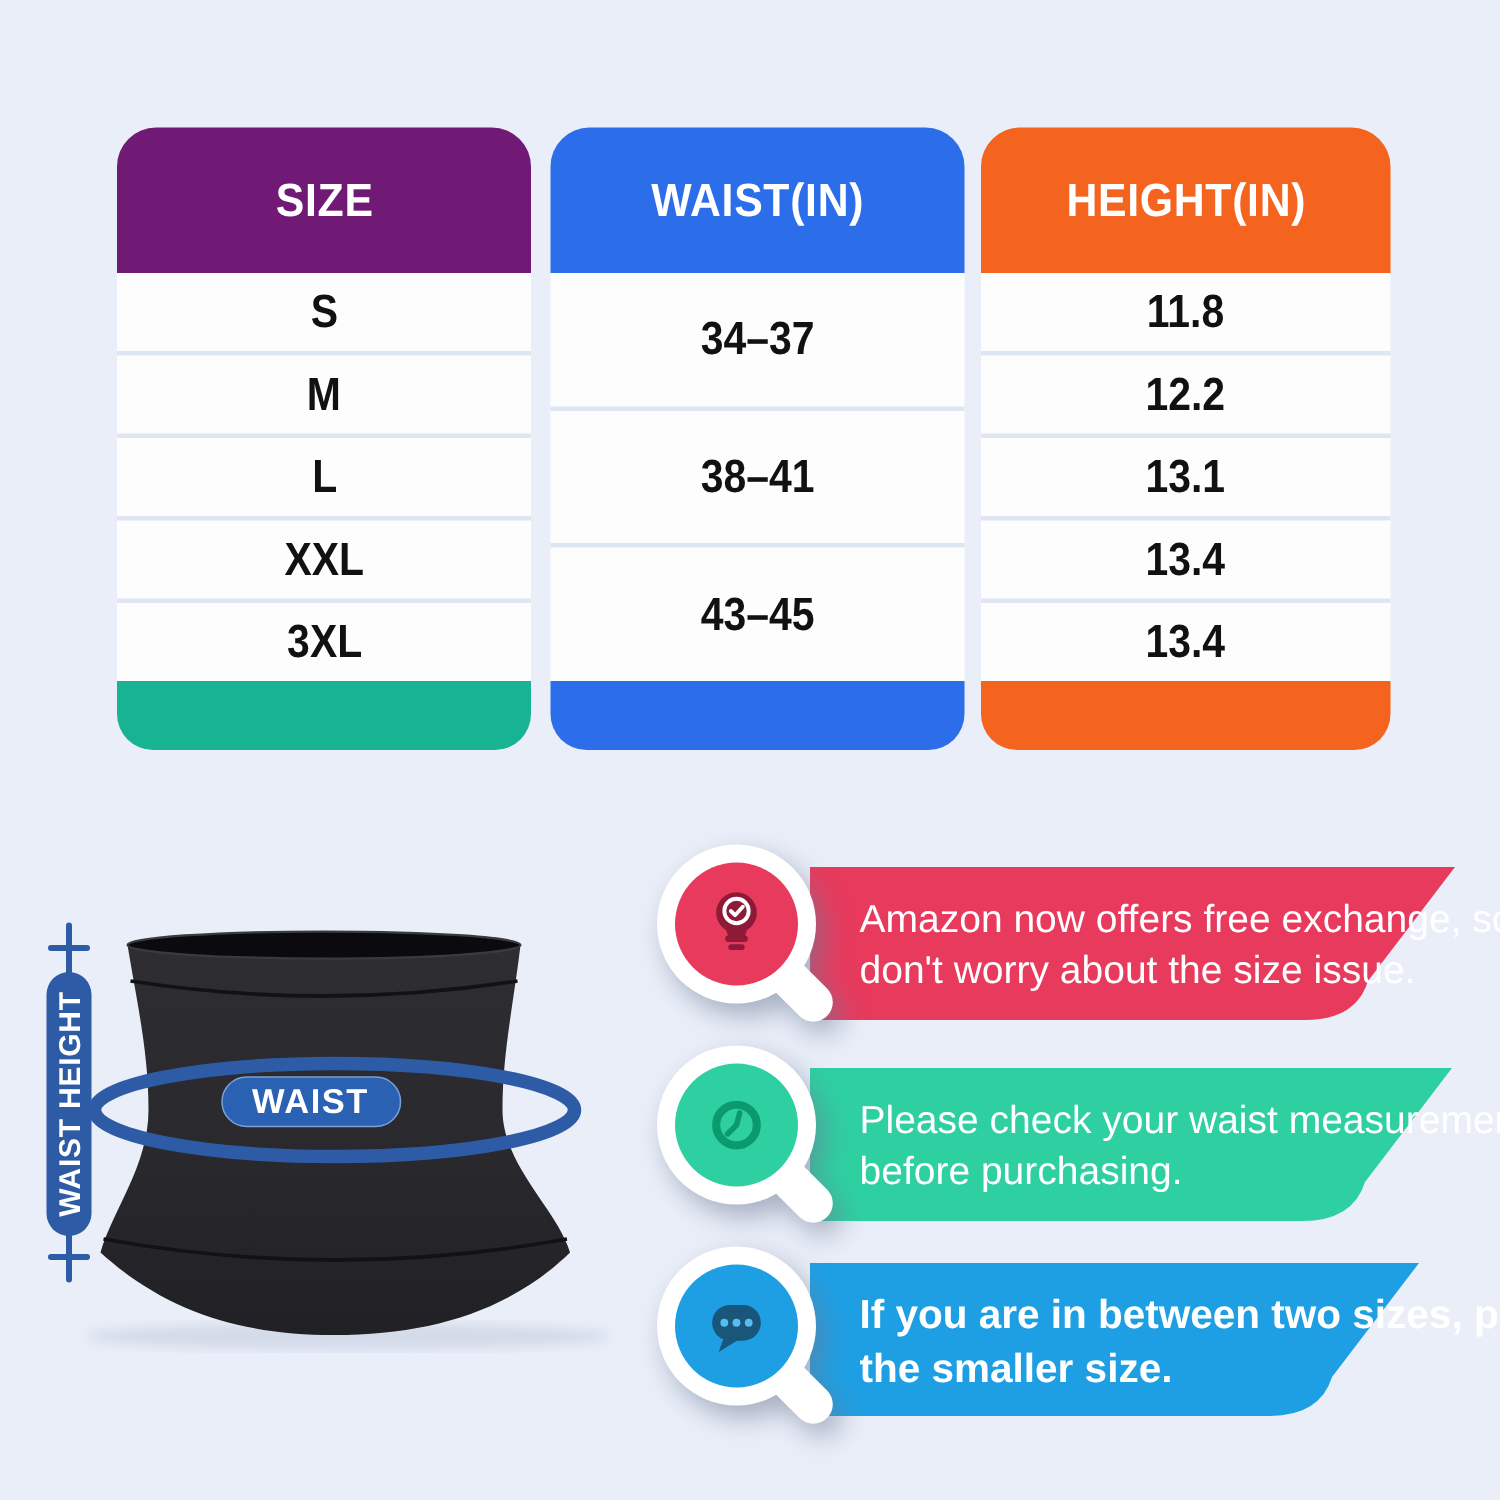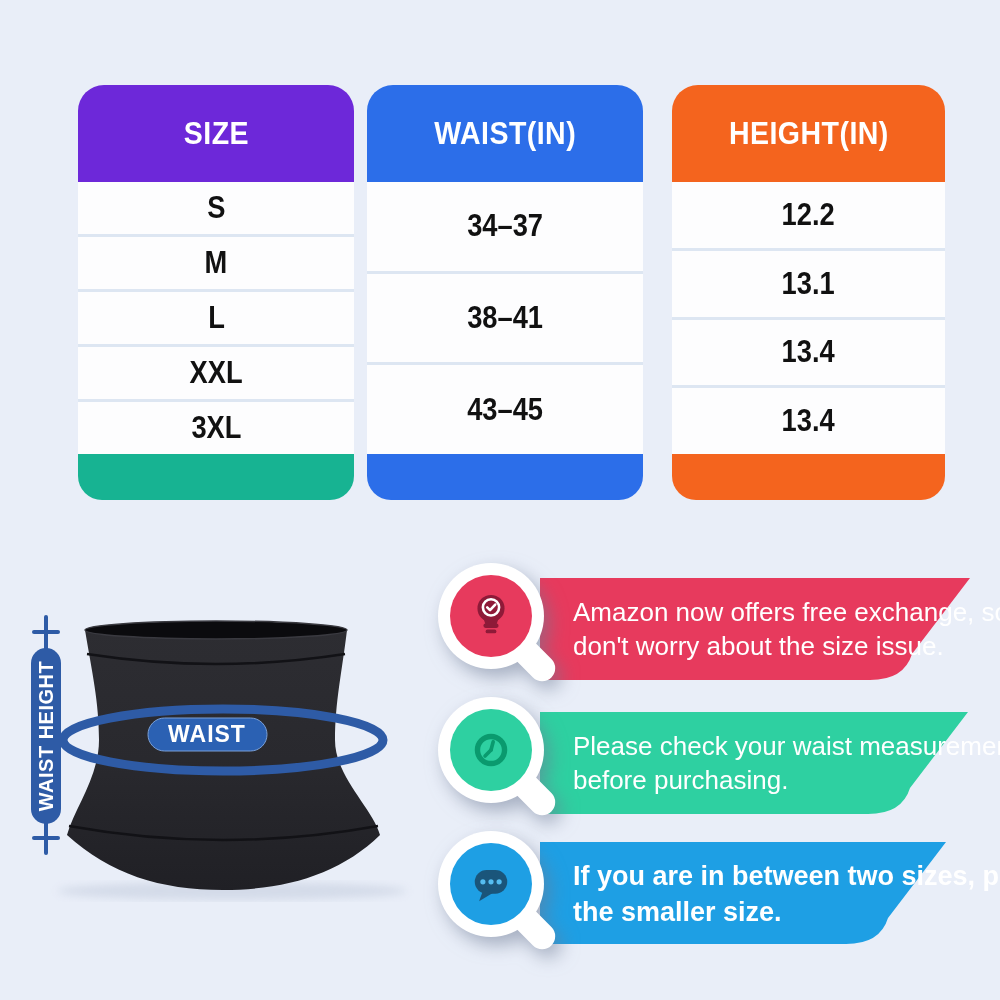--- a/index.html
+++ b/index.html
@@ -26,21 +26,21 @@
   .badge-circle{position:absolute;left:0;top:0;width:106px;height:106px;border-radius:50%;background:#fff;}
   .badge-handle{position:absolute;left:82px;top:70px;width:26px;height:52px;border-radius:13px;background:#fff;transform:rotate(-45deg);}
   .badge-inner{position:absolute;left:12px;top:12px;width:82px;height:82px;border-radius:50%;display:flex;align-items:center;justify-content:center;}
 </style>
 </head>
 <body>
 
 <div id="canvas">
 
   <div class="col-card" style="left:78px;width:276px;">
-    <div class="col-head" style="background: #6d28d9;">
+    <div class="col-head" style="background: #701a75;">
       <span>SIZE</span>
     </div>
     <div class="col-body">
       <div class="col-row">
           <span>S</span>
         </div>
       <div class="col-row">
           <span>M</span>
         </div>
       <div class="col-row">
@@ -67,25 +67,28 @@
       <div class="col-row">
           <span>38–41</span>
         </div>
       <div class="col-row">
           <span>43–45</span>
         </div>
     </div>
     <div class="col-foot" style="background: rgb(44, 110, 233);"></div>
   </div>
 
-  <div class="col-card" style="left:672px;width:273px;">
+  <div class="col-card" style="left:654px;width:273px;">
     <div class="col-head" style="background: rgb(244, 100, 30);">
       <span>HEIGHT(IN)</span>
     </div>
     <div class="col-body">
+      <div class="col-row">
+          <span>11.8</span>
+        </div>
       <div class="col-row">
           <span>12.2</span>
         </div>
       <div class="col-row">
           <span>13.1</span>
         </div>
       <div class="col-row">
           <span>13.4</span>
         </div>
       <div class="col-row">

